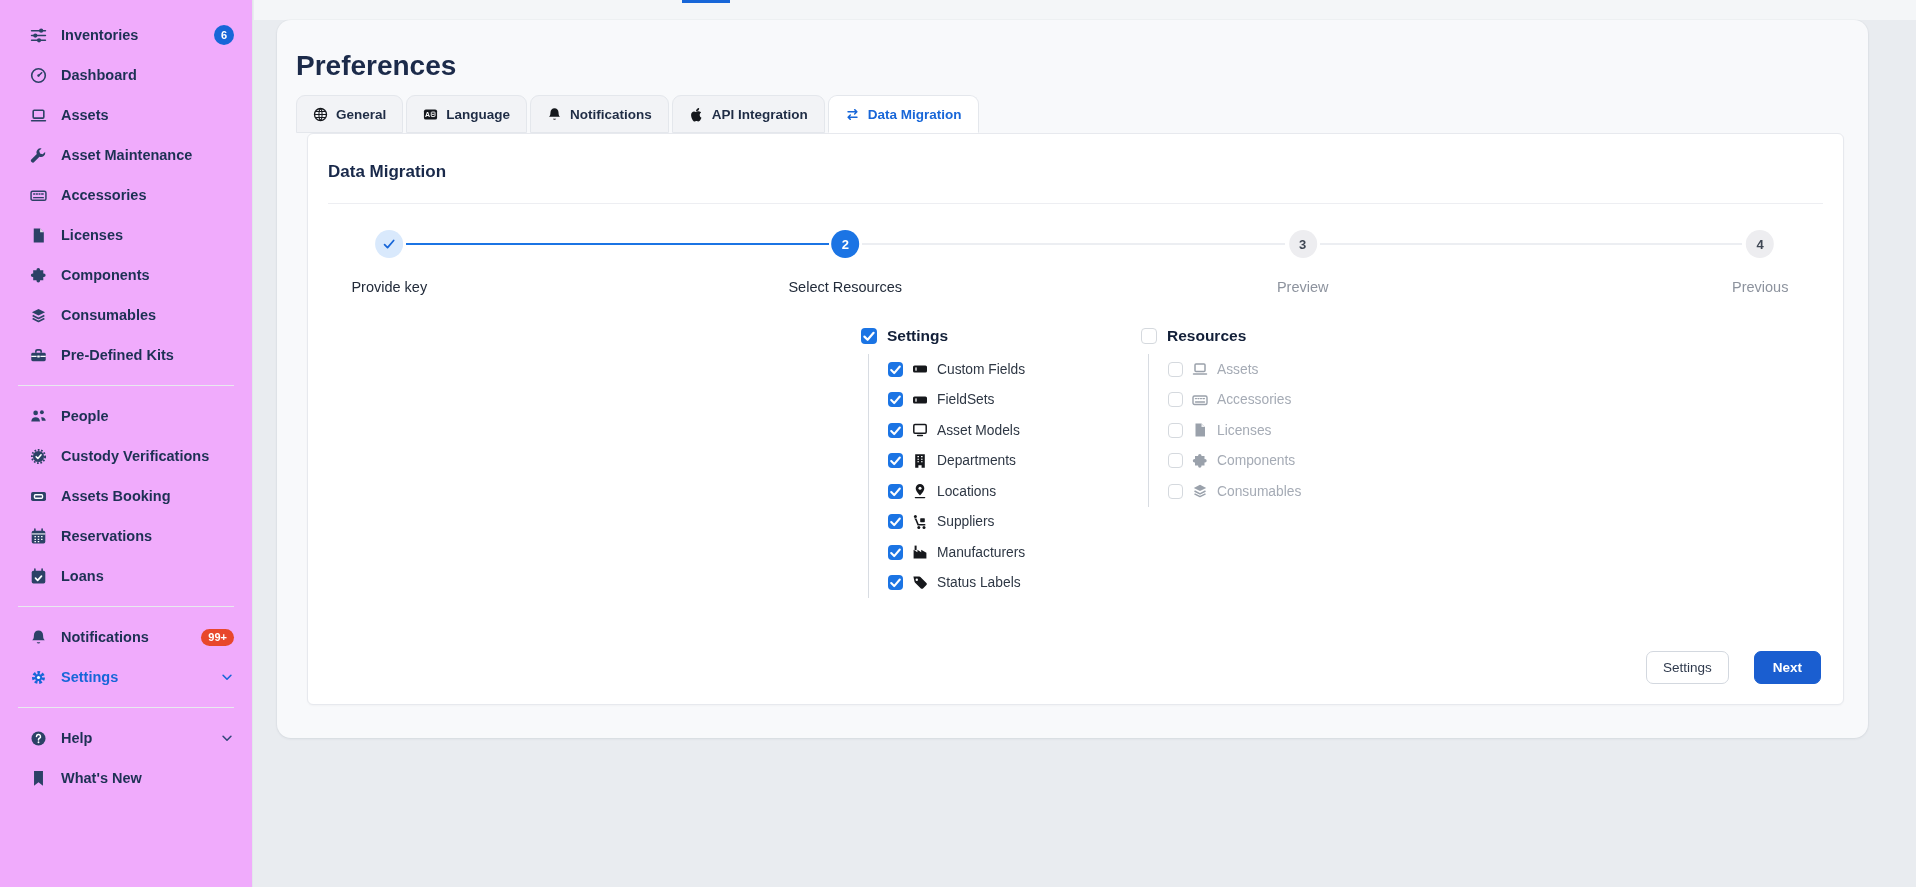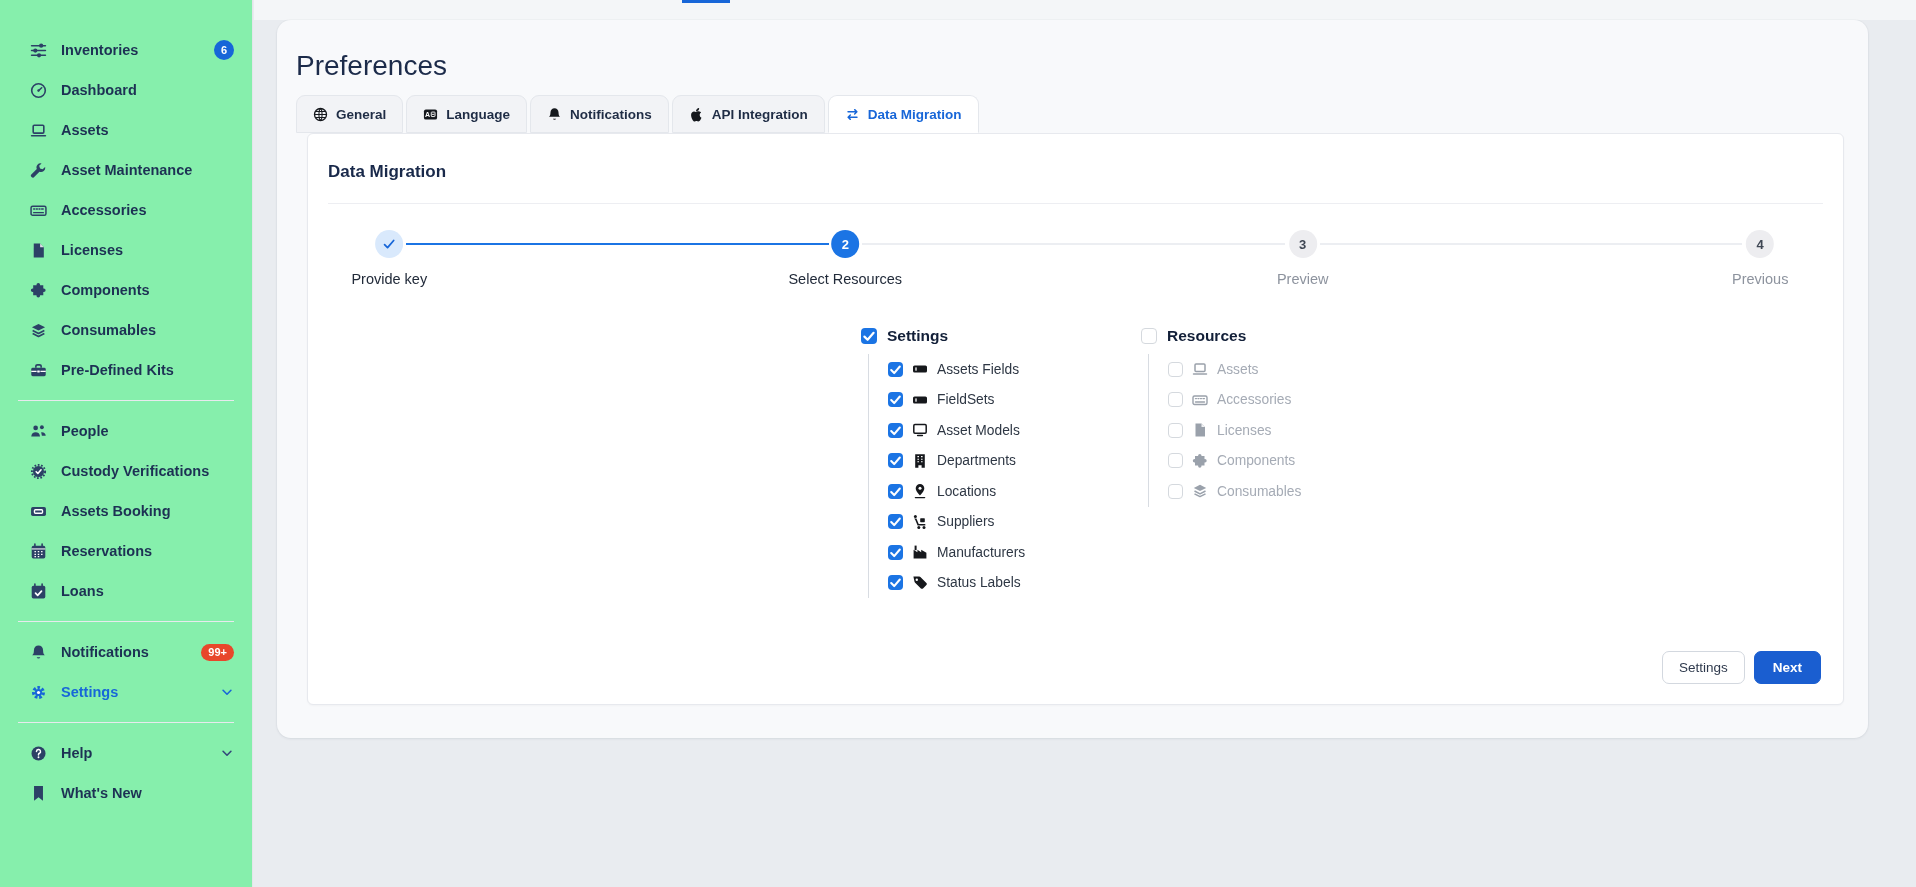--- a/index.html
+++ b/index.html
@@ -7,37 +7,37 @@
     --ink:#1d3154; --icon-ink:#2c4166; --muted:#8d939e;
   }
   *{box-sizing:border-box; margin:0; padding:0;}
   html,body{width:1916px;height:887px;overflow:hidden;}
   body{position:relative;background:#e9ecf0;font-family:"Liberation Sans",sans-serif;}
 
   .topstrip{position:absolute;left:254px;top:0;right:0;height:20px;background:#f4f6f8;}
   .loader{position:absolute;left:682px;top:0;width:48px;height:3px;background:var(--accent);z-index:9;}
 
   
-  .sidebar{position:absolute;left:0;top:0;width:253px;height:887px;background:#86efac;
-           border-right:1px solid #e3e6ea;padding-top:30px;z-index:5;}
+  .sidebar{position:absolute;left:0;top:0;width:253px;height:887px;background:#f0abfc;
+           border-right:1px solid #e3e6ea;padding-top:15px;z-index:5;}
   .side-item{display:flex;align-items:center;gap:14px;height:40px;padding:0 18px 0 30px;cursor:pointer;}
   .sicon{width:17px;height:17px;color:var(--icon-ink);flex:none;}
   .sicon svg,.chev svg,.ticon svg,.cicon svg,.circ svg,.cb svg{width:100%;height:100%;display:block;}
   .slab{font-size:14.5px;font-weight:600;color:var(--ink);white-space:nowrap;}
   .side-item.active .slab,.side-item.active .sicon,.chev.accent{color:var(--accent);}
   .badge{margin-left:auto;color:#fff;font-weight:700;display:flex;align-items:center;justify-content:center;}
   .badge.blue{background:var(--accent);width:20px;height:20px;border-radius:50%;font-size:11px;}
   .badge.red{background:var(--badge-red);border-radius:10px;padding:2.5px 7px;font-size:11px;}
   .chev{margin-left:auto;width:14px;height:14px;color:#33477a;}
   .side-divider{border-top:1px solid #e8eaee;margin:10px 18px;}
 
   
   .panel{position:absolute;left:277px;top:20px;width:1591px;height:718px;background:#f8f9fb;
          border-radius:14px;box-shadow:0 1px 3px rgba(20,30,60,.07),0 0 0 1px rgba(20,30,60,.02);}
-  .page-title{margin:30px 0 0 19px;font-size:28px;font-weight:400;color:#1c2b4a;}
+  .page-title{margin:30px 0 0 19px;font-size:28px;font-weight:700;color:#1c2b4a;}
   .tabs{display:flex;gap:3px;margin:13px 0 0 19px;position:relative;z-index:2;}
   .tab{display:flex;align-items:center;gap:8px;padding:0 16px;height:38px;background:#f2f3f6;
        border:1px solid #e4e7ec;border-radius:9px 9px 0 0;font-size:13.5px;font-weight:600;
        color:#1f2c45;cursor:pointer;}
   .ticon{width:15px;height:15px;color:#15181d;}
   .tab.active{background:#fff;color:var(--accent);border-bottom:1px solid #fff;margin-bottom:-1px;}
   .tab.active .ticon{color:var(--accent);}
 
   .card{position:relative;margin:0 24px 0 30px;height:572px;background:#fff;
         border:1px solid #e7e9ee;border-radius:6px;box-shadow:0 1px 2px rgba(16,24,40,.03);}
@@ -48,21 +48,21 @@
   .stepper{position:relative;margin:26px 20px 0;height:80px;}
   .seg{position:absolute;top:13px;height:2px;background:#eceef2;}
   .seg.done{background:var(--cb-blue);}
   .step{position:absolute;top:0;transform:translateX(-50%);display:flex;flex-direction:column;align-items:center;}
   .circ{width:28px;height:28px;border-radius:50%;display:flex;align-items:center;justify-content:center;
         font-size:13px;font-weight:600;}
   .circ .ck{width:14px;height:14px;}
   .step.done .circ{background:#d9e9fc;color:var(--accent);}
   .step.current .circ{background:var(--cb-blue);color:#fff;}
   .step.upcoming .circ{background:#ededf0;color:#3f4754;}
-  .slabel{margin-top:13px;font-size:14.5px;color:#222b3a;white-space:nowrap;}
+  .slabel{margin-top:21px;font-size:14.5px;color:#222b3a;white-space:nowrap;}
   .step.upcoming .slabel{color:var(--muted);}
 
   
   .trees{display:flex;margin:17px 0 0 553px;}
   .gcol{width:280px;}
   .ghead{display:flex;align-items:center;gap:10px;cursor:pointer;}
   .cb{flex:none;border-radius:4px;display:flex;align-items:center;justify-content:center;cursor:pointer;}
   .ghead .cb{width:16px;height:16px;}
   .cb.checked{background:var(--cb-blue);}
   .cb.un{background:#fff;border:1.5px solid #c7ccd4;}
@@ -73,21 +73,21 @@
   .cicon{width:16px;height:16px;color:#16181c;flex:none;}
   .clabel{font-size:13.8px;color:#2e3744;}
   .gcol.disabled .cicon{color:#9aa1ab;}
   .gcol.disabled .clabel{color:#a5abb5;}
   .gcol.disabled .cb.un{border-color:#d5d9de;}
 
   
   .footer{position:absolute;right:22px;bottom:20px;display:flex;gap:9px;}
   .btn{border-radius:7px;font-size:13.5px;padding:8px 16px;cursor:pointer;font-family:inherit;}
   .btn-prev{background:#fff;border:1px solid #d3d8df;color:#2f3a4d;}
-  .btn-next{background:var(--next-blue);border:1px solid var(--next-blue);color:#fff;font-weight:700;padding:8px 18px;}
+  .btn-next{background:var(--next-blue);border:1px solid var(--next-blue);color:#fff;font-weight:700;padding:8px 18px;margin-left:16px;}
 </style>
 </head>
 <body>
 
 <div class="topstrip"></div>
 <div class="loader"></div>
 
 <nav class="sidebar">
     <div class="side-item">
       <span class="sicon">
@@ -377,21 +377,21 @@
                 <svg viewBox="0 0 16 16">
                   <path d="M3.4 8.6l3.2 3.2 6-7" fill="none" stroke="#fff" stroke-width="2.2" stroke-linecap="round" stroke-linejoin="round"></path>
                 </svg>
               </span>
               <span class="cicon">
                 <svg viewBox="0 0 16 16">
                   <rect x="1" y="4.4" width="14" height="7.2" rx="1.6" fill="currentColor"></rect>
                   <path d="M4 6.8v2.4" stroke="#fff" stroke-width="1.3" stroke-linecap="round"></path>
                 </svg>
               </span>
-              <span class="clabel">Assets Fields</span>
+              <span class="clabel">Custom Fields</span>
             </div>
             <div class="crow">
               <span class="cb checked">
                 <svg viewBox="0 0 16 16">
                   <path d="M3.4 8.6l3.2 3.2 6-7" fill="none" stroke="#fff" stroke-width="2.2" stroke-linecap="round" stroke-linejoin="round"></path>
                 </svg>
               </span>
               <span class="cicon">
                 <svg viewBox="0 0 16 16">
                   <rect x="1" y="4.4" width="14" height="7.2" rx="1.6" fill="currentColor"></rect>

